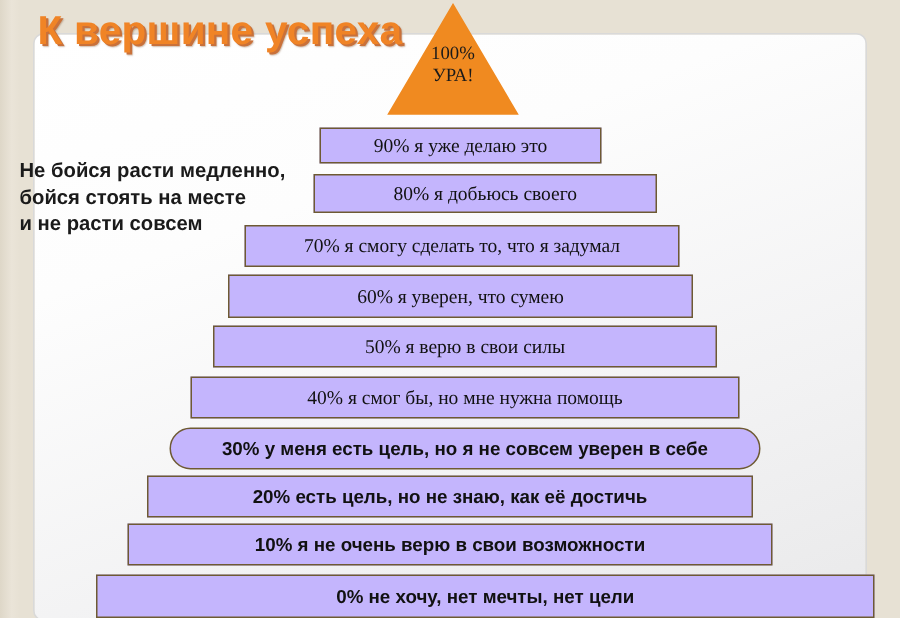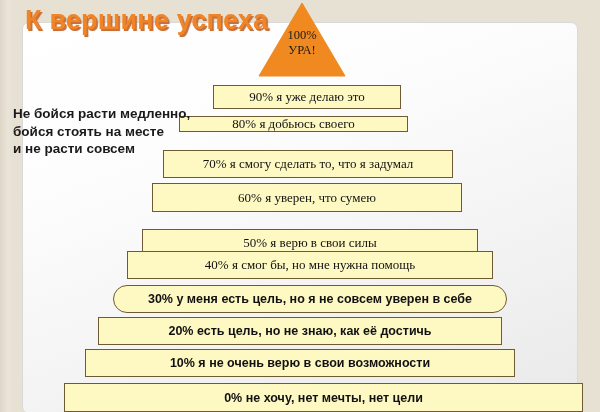--- a/index.html
+++ b/index.html
@@ -35,21 +35,21 @@
   
   #apex{position:absolute;left:258px;top:2px;width:88px;height:76px;z-index:5;}
   #apex svg{display:block;}
   #apex .aptext{
     position:absolute;left:0;top:26px;width:88px;text-align:center;
     font-size:12.5px;color:#1a1a1a;line-height:15px;font-family:"Liberation Serif",serif;
   }
   
   .bar{
     position:absolute;z-index:5;
-    background:#fef9c3;
+    background:#c4b5fd;
     border:1.6px solid #6e5a33;
     box-sizing:border-box;
     display:flex;align-items:center;justify-content:center;
     color:#111;font-size:13px;white-space:nowrap;
     font-family:"Liberation Serif",serif;
   }
   .bar.sans{font-family:"Liberation Sans",sans-serif;font-weight:bold;font-size:12.5px;}
 </style>
 </head>
 <body>
@@ -73,30 +73,30 @@
     <div class="aptext">
       <div>100%</div>
       <div>УРА!</div>
     </div>
   </div>
 
   <div id="bars-layer">
       <div class="bar" style="left: 213px; top: 85px; width: 188px; height: 24px;">
         <span>90% я уже делаю это</span>
       </div>
-      <div class="bar" style="left: 179px; top: 116px; width: 229px; height: 16px;">
+      <div class="bar" style="left: 209px; top: 116px; width: 229px; height: 26px;">
         <span>80% я добьюсь своего</span>
       </div>
       <div class="bar" style="left: 163px; top: 150px; width: 290px; height: 28px;">
         <span>70% я смогу сделать то, что я задумал</span>
       </div>
       <div class="bar" style="left: 152px; top: 183px; width: 310px; height: 29px; align-items: center;">
         <span>60% я уверен, что сумею</span>
       </div>
-      <div class="bar" style="left: 142px; top: 229px; width: 336px; height: 28px; text-align: right;">
+      <div class="bar" style="left: 142px; top: 217px; width: 336px; height: 28px; text-align: right;">
         <span>50% я верю в свои силы</span>
       </div>
       <div class="bar" style="left: 127px; top: 251px; width: 366px; height: 28px;">
         <span>40% я смог бы, но мне нужна помощь</span>
       </div>
       <div class="bar sans" style="left: 113px; top: 285px; width: 394px; height: 28px; border-radius: 14px;">
         <span>30% у меня есть цель, но я не совсем уверен в себе</span>
       </div>
       <div class="bar sans" style="left: 98px; top: 317px; width: 404px; height: 28px;">
         <span>20% есть цель, но не знаю, как её достичь</span>

